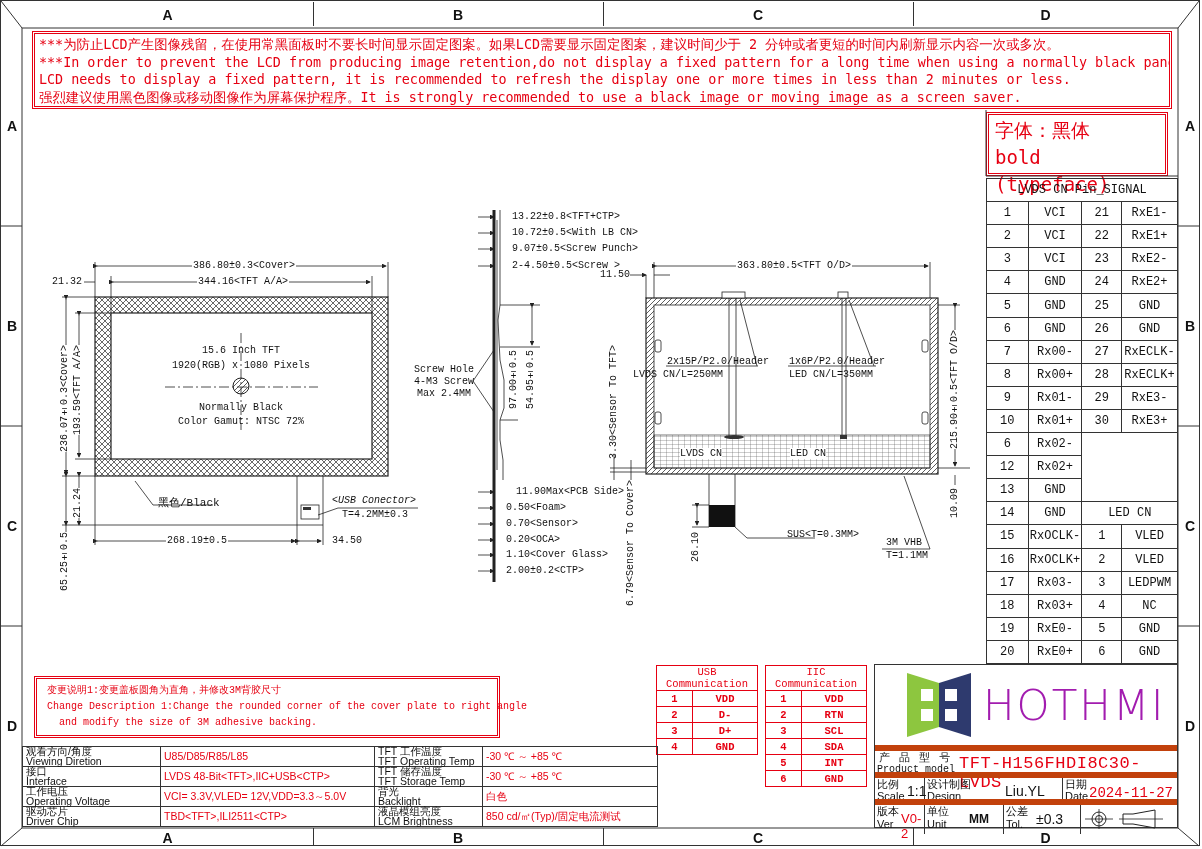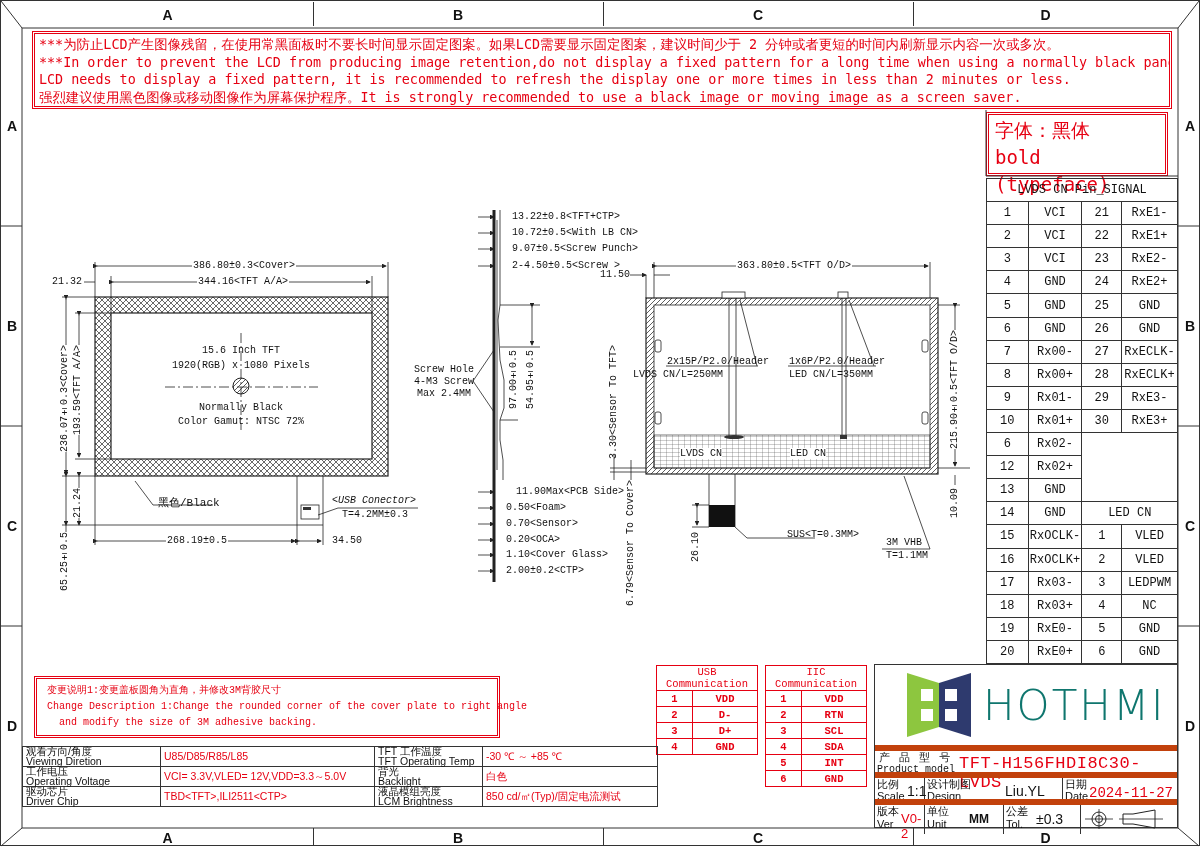--- a/index.html
+++ b/index.html
@@ -475,20 +475,32 @@
         </td>
     <td class="red">U85/D85/R85/L85</td>
     <td>
           <div>TFT 工作温度</div>
           <div>TFT Operating Temp</div>
         </td>
     <td class="red">-30 ℃ ～ +85 ℃</td>
   </tr>
   <tr>
     <td>
+          <div>接口</div>
+          <div>Interface</div>
+        </td>
+    <td class="red">LVDS 48-Bit&lt;TFT&gt;,IIC+USB&lt;CTP&gt;</td>
+    <td>
+          <div>TFT 储存温度</div>
+          <div>TFT Storage Temp</div>
+        </td>
+    <td class="red">-30 ℃ ～ +85 ℃</td>
+  </tr>
+  <tr>
+    <td>
           <div>工作电压</div>
           <div>Operating Voltage</div>
         </td>
     <td class="red">VCI= 3.3V,VLED= 12V,VDD=3.3～5.0V</td>
     <td>
           <div>背光</div>
           <div>Backlight</div>
         </td>
     <td class="red">白色</td>
   </tr>
@@ -512,21 +524,21 @@
   <div class="abs" style="left:30px;top:4px;width:68px;height:72px;">
     <svg width="68" height="72" viewBox="0 0 68 72">
       <path d="M2,4 L34,14 L34,58 L2,68 Z" fill="#8dc63f"></path>
       <path d="M34,14 L66,4 L66,68 L34,58 Z" fill="#2e3a6e"></path>
       <rect x="16" y="20" width="12" height="32" fill="#fff"></rect>
       <rect x="40" y="20" width="12" height="32" fill="#fff"></rect>
       <rect x="16" y="32" width="36" height="8" fill="#8dc63f"></rect>
       <rect x="34" y="32" width="18" height="8" fill="#2e3a6e"></rect>
     </svg>
   </div>
-  <div class="abs" style="left:108px;top:16px;font:42px 'DejaVu Sans',sans-serif;color:#0f766e;letter-spacing:2px;font-weight:300;">HOTHMI</div>
+  <div class="abs" style="left:108px;top:16px;font:42px 'DejaVu Sans',sans-serif;color:#a21caf;letter-spacing:2px;font-weight:300;">HOTHMI</div>
 
   <div class="tb-row" style="top:80px;height:27px;">
     <div class="abs" style="left:4px;top:1px;font:11px 'Liberation Sans',sans-serif;line-height:11px;letter-spacing:3px;">产 品 型 号</div>
     <div class="abs" style="left:2px;top:13px;font:10px 'Liberation Mono',monospace;">Product model</div>
     <div class="abs red" style="left:84px;top:3px;font:17px 'Liberation Mono',monospace;letter-spacing:0.5px;">TFT-H156FHDI8C30-LVDS</div>
   </div>
 
   <div class="tb-row" style="top:107px;height:27px;">
     <div class="tb-cell" style="left:0;width:50px;">
       <div class="abs" style="left:2px;top:1px;line-height:11px;">比例</div>

